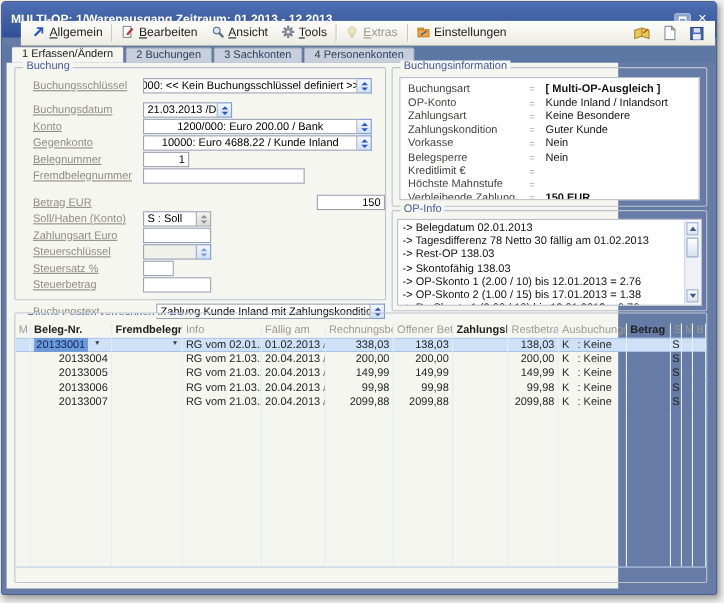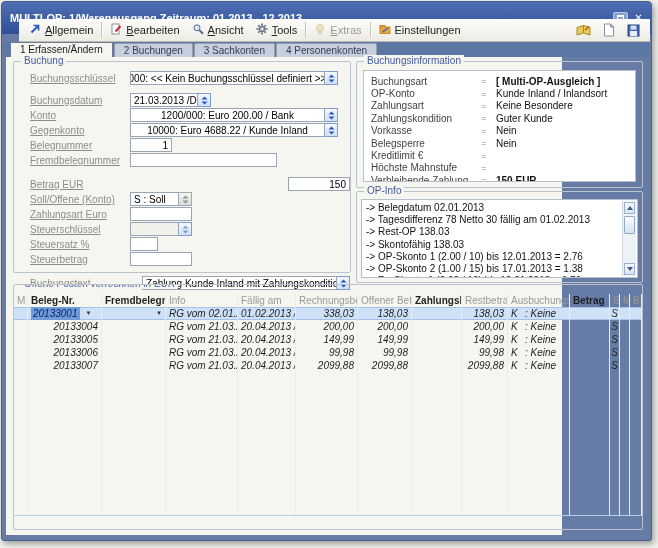--- a/index.html
+++ b/index.html
@@ -84,21 +84,21 @@
   .sb-thumb{position:absolute;left:1px;right:1px;top:15px;height:18px;background:linear-gradient(#fdfefe,#d6e2f2);
     border:1px solid #94aac9;border-radius:1px;}
 
   
   .gb-op{left:7px;top:227px;width:630px;height:246px;padding-top:9px;overflow:hidden;}
   .op-grid{--cols:14px 74px 64px 72px 58px 62px 54px 50px 46px 62px 40px 10px 10px 1fr;}
   .op-head,.op-row,.op-fill{display:grid;grid-template-columns:var(--cols);}
   .op-head{height:13px;align-items:center;}
   .hc{font-size:10px;color:#9a9a90;padding:0 3px;white-space:nowrap;overflow:hidden;border-right:1px solid #e4ecf6;height:13px;line-height:13px;}
   .hc.hb{color:#1f1f1f;font-weight:bold;}
-  .op-row{height:13px;align-items:center;font-style:italic;}
+  .op-row{height:13px;align-items:center;}
   .dc{font-size:10px;color:#1f1f1f;padding:0 3px;white-space:nowrap;overflow:hidden;height:13px;line-height:13px;border-right:1px solid #e4ecf6;display:flex;align-items:center;}
   .a-l{justify-content:flex-start;text-align:left;}
   .a-r{justify-content:flex-end;text-align:right;}
   .a-c{justify-content:center;text-align:center;}
   .hc.a-r{text-align:right;} .hc.a-c{text-align:center;}
   .op-row.selected{background:#cfe1f7;box-shadow:inset 0 1px 0 #a6c2e6,inset 0 -1px 0 #a6c2e6;}
   .sel-chip{background:#6f9bd9;color:#0a2766;padding:0 2px;}
   .dd-arrow{font-size:6px;color:#333;margin-left:6px;}
   .ausb-k{width:14px;flex:none;}
   .op-fill{height:143px;}
@@ -275,21 +275,21 @@
         <span class="flabel">Fremdbelegnummer</span>
         <span class="fld w-fremd"></span>
       </div>
 
       <div class="frow mt10">
         <span class="flabel">Betrag EUR</span>
         <span class="fld t-r w-med">150</span>
       </div>
 
       <div class="frow">
-        <span class="flabel">Soll/Offene (Konto)</span>
+        <span class="flabel">Soll/Haben (Konto)</span>
         <span class="combo">
           <span class="fld w-soll">S : Soll</span>
           <span class="cbtn gray">
               <svg width="7" height="9">
                 <path d="M3.5 0.5 L6.5 3.5 H0.5 Z" fill="#8a92a0"></path>
                 <path d="M3.5 8.5 L0.5 5.5 H6.5 Z" fill="#8a92a0"></path>
               </svg>
             </span>
         </span>
       </div>

